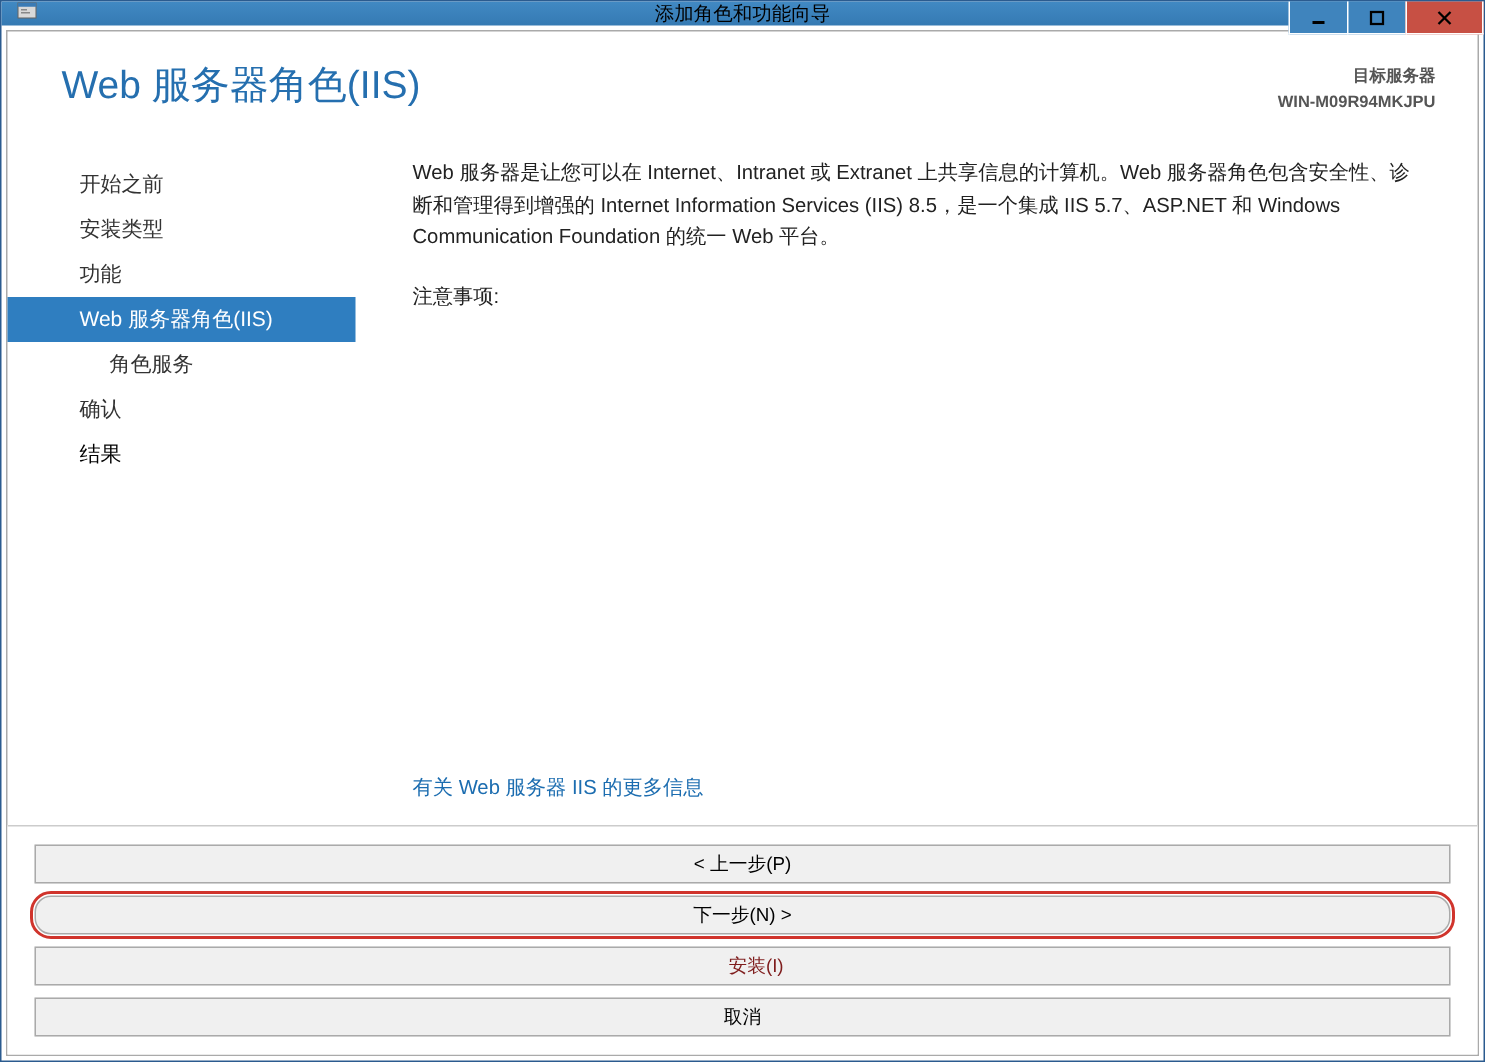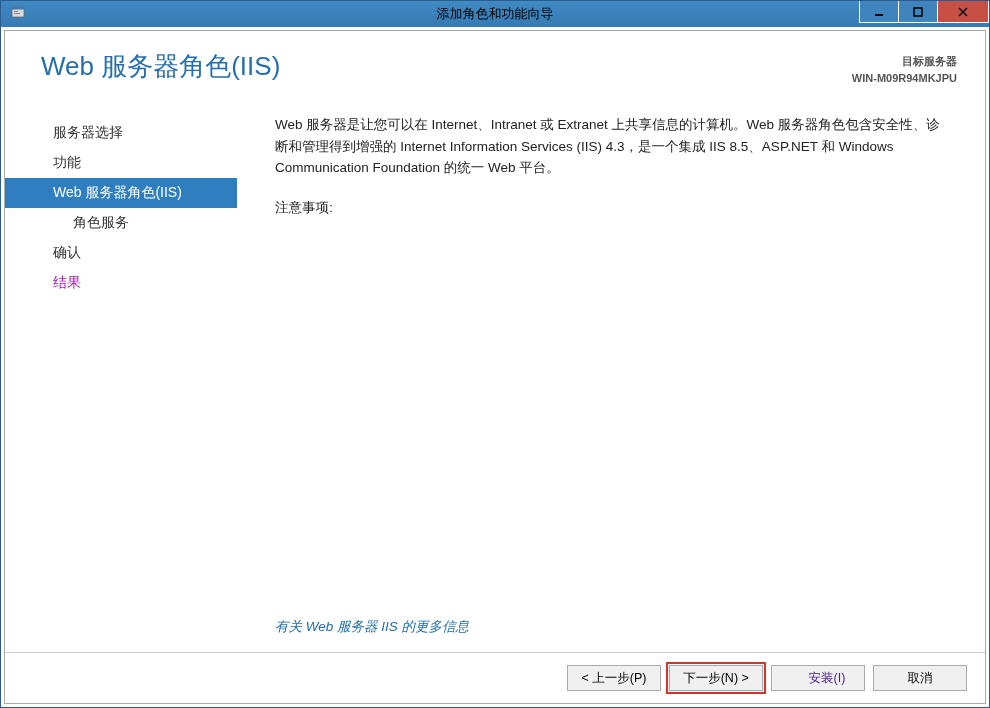--- a/index.html
+++ b/index.html
@@ -72,21 +72,21 @@
       cursor: pointer;
     }
     .nav-item.indent {
       padding-left: 68px;
     }
     .nav-item.active {
       background: #2f7ec0;
       color: #fff;
     }
     .nav-item.disabled {
-      color: #a21caf;
+      color: #000000;
     }
     .main {
       flex: 1;
       padding: 18px 36px 0 38px;
       font-size: 13.5px;
       color: #222;
       line-height: 1.6;
       display: flex;
       flex-direction: column;
     }
@@ -102,50 +102,51 @@
     }
     ul.notes li {
       margin-bottom: 10px;
     }
     .more-link {
       color: #1c6db0;
       margin-top: auto;
       margin-bottom: 14px;
       cursor: pointer;
       font-size: 13.5px;
-      font-style: italic;
     }
     .footer {
       border-top: 1px solid #ccc;
       padding: 12px 18px;
       display: flex;
       justify-content: flex-end;
       gap: 8px;
       background: #fff;
+      flex-direction: column;
     }
     .btn {
       min-width: 94px;
       height: 26px;
       border: 1px solid #aaa;
       background: #f0f0f0;
       font-size: 12.5px;
       cursor: pointer;
       padding: 0 12px;
     }
     .btn:disabled {
-      color: #4c1d95;
+      color: #7f1d1d;
       cursor: default;
       padding-left: 30px;
     }
     .btn.highlighted {
       outline: 2px solid #d0342c;
       outline-offset: 1px;
+      border-radius: 11px;
     }
     .titlebar-real {
-      height: 26px;
+      height: 16px;
       background: #3f84bd;
       background: linear-gradient(#4189c3, #357ab3);
       display: flex;
       align-items: center;
       position: relative;
     }
     .titlebar-real .icon-wrap {
       margin-left: 10px;
     }
     .win-controls {
@@ -213,30 +214,31 @@
     <div class="header">
       <div class="page-title">Web 服务器角色(IIS)</div>
       <div class="server-info">
         <div>目标服务器</div>
         <div>WIN-M09R94MKJPU</div>
       </div>
     </div>
 
     <div class="body">
       <div class="sidebar">
-        <div class="nav-item">服务器选择</div>
+        <div class="nav-item">开始之前</div>
+        <div class="nav-item">安装类型</div>
         <div class="nav-item">功能</div>
         <div class="nav-item active">Web 服务器角色(IIS)</div>
         <div class="nav-item indent">角色服务</div>
         <div class="nav-item">确认</div>
         <div class="nav-item disabled">结果</div>
       </div>
 
       <div class="main">
-        <div class="description">Web 服务器是让您可以在 Internet、Intranet 或 Extranet 上共享信息的计算机。Web 服务器角色包含安全性、诊断和管理得到增强的 Internet Information Services (IIS) 4.3，是一个集成 IIS 8.5、ASP.NET 和 Windows Communication Foundation 的统一 Web 平台。</div>
+        <div class="description">Web 服务器是让您可以在 Internet、Intranet 或 Extranet 上共享信息的计算机。Web 服务器角色包含安全性、诊断和管理得到增强的 Internet Information Services (IIS) 8.5，是一个集成 IIS 5.7、ASP.NET 和 Windows Communication Foundation 的统一 Web 平台。</div>
         <div class="note-title">注意事项:</div>
         <div class="more-link">有关 Web 服务器 IIS 的更多信息</div>
       </div>
     </div>
 
     <div class="footer">
       <button class="btn">&lt; 上一步(P)</button>
       <button class="btn highlighted">下一步(N) &gt;</button>
       <button class="btn" disabled="">安装(I)</button>
       <button class="btn">取消</button>

